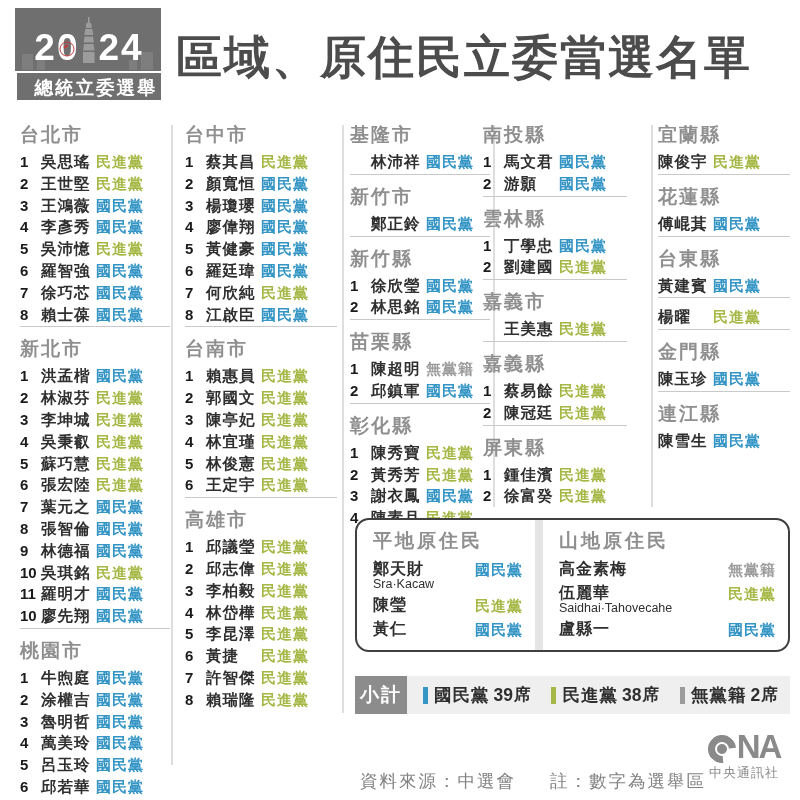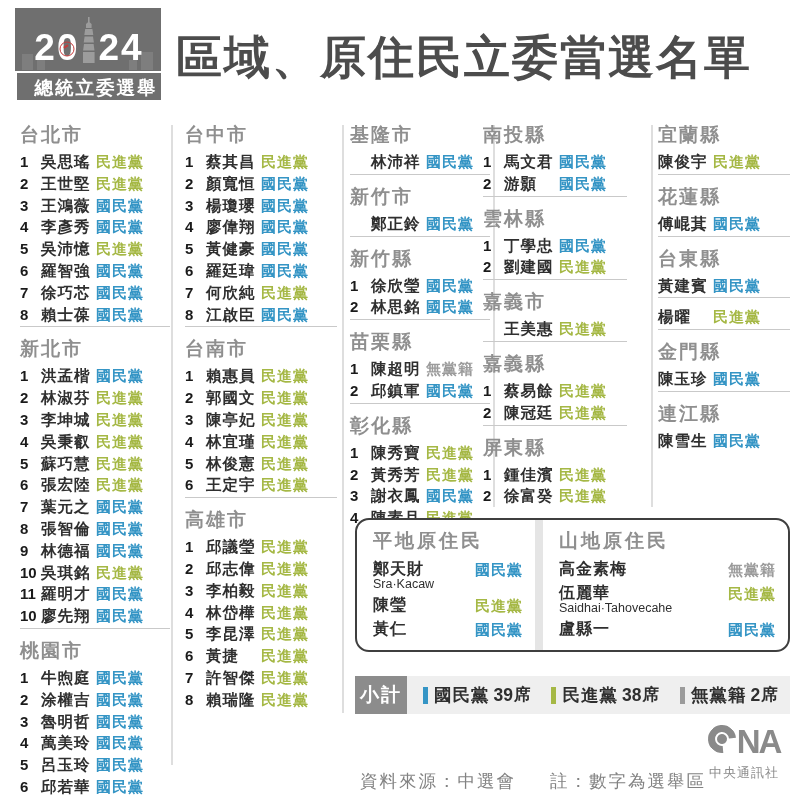--- a/index.html
+++ b/index.html
@@ -64,21 +64,21 @@
   .legend-item{display:flex;align-items:center;white-space:nowrap;}
   .legend-marker{width:5px;height:17px;margin-right:6px;flex:none;}
   .legend-party{font-size:17.5px;font-weight:700;color:#2f2f2f;letter-spacing:1px;}
   .legend-count{font-size:17.5px;font-weight:700;color:#2f2f2f;margin-left:4px;}
   .legend-unit{font-size:16.5px;font-weight:700;color:#2f2f2f;margin-left:1px;}
 
   
   .footnote{position:absolute;left:360px;top:769px;font-size:17.5px;color:#828282;
     display:flex;gap:34px;letter-spacing:2px;white-space:nowrap;}
   .cna{position:absolute;left:694px;top:725px;width:100px;text-align:center;color:#8a8a8a;}
-  .cna-mark{display:flex;align-items:flex-start;justify-content:center;height:38px;}
+  .cna-mark{display:flex;align-items:flex-end;justify-content:center;height:38px;}
   .cna-ring{width:14px;height:14px;border:7px solid #8a8a8a;border-radius:50%;
     position:relative;transform:rotate(40deg);border-right-color:transparent;flex:none;}
   .cna-globe{position:absolute;left:2px;top:2px;width:10px;height:10px;background:#8a8a8a;
     border-radius:50%;}
   .cna-na{font-size:33px;font-weight:900;letter-spacing:-2px;color:#8a8a8a;
     margin-left:1px;line-height:1;}
   .cna-name{font-size:13px;letter-spacing:1px;margin-top:1px;}
 </style>
 </head>
 <body>

